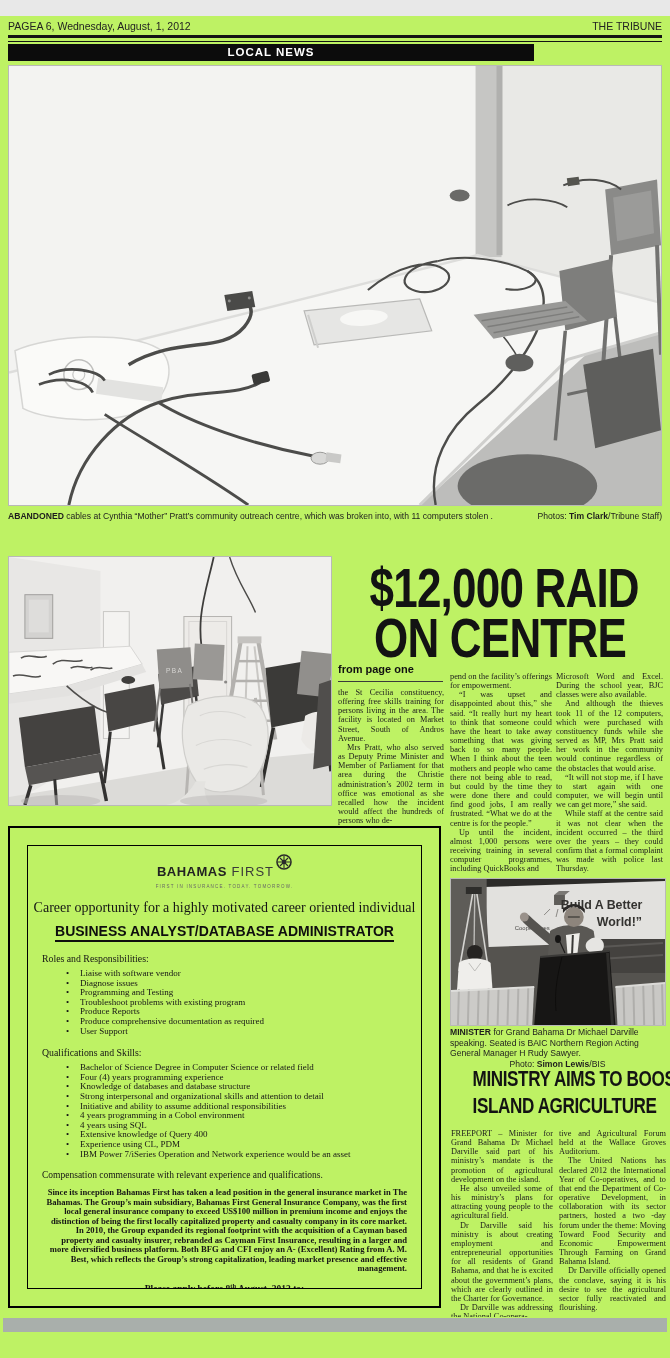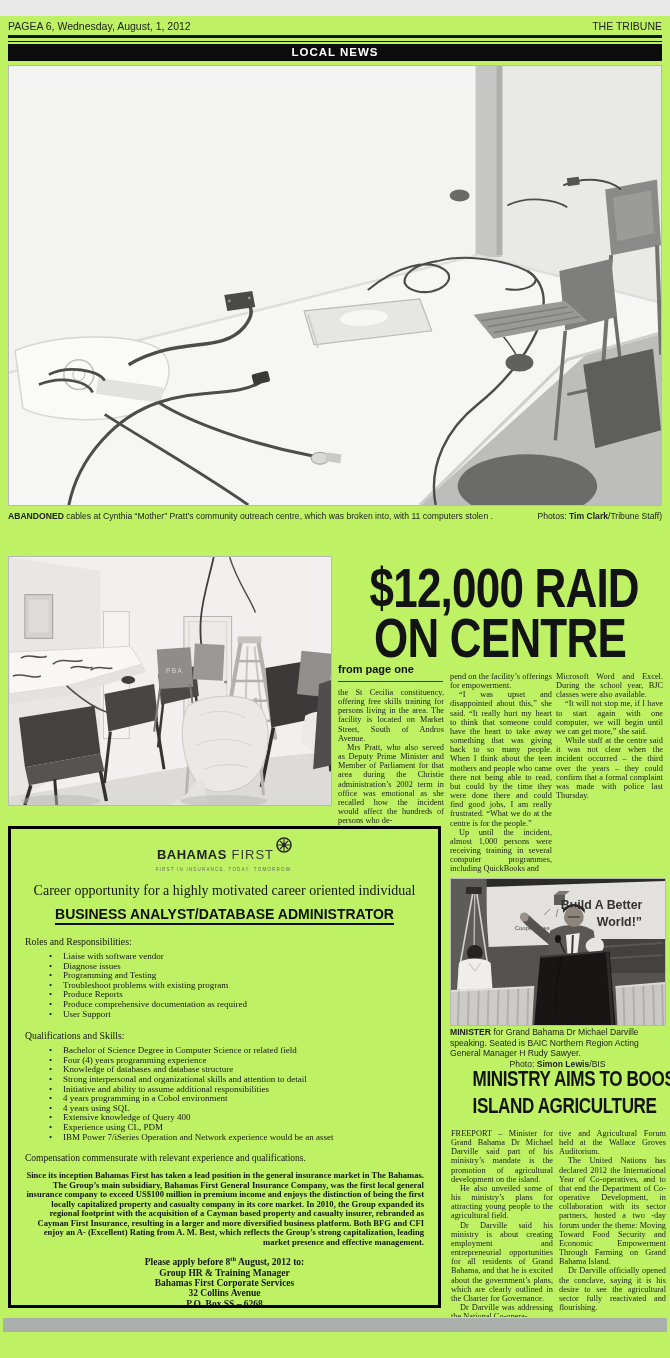--- a/index.html
+++ b/index.html
@@ -5,21 +5,21 @@
   html,body{margin:0;padding:0;background:#e8e8e8;}
   #page{position:relative;width:670px;height:1358px;background:#bef264;overflow:hidden;
         font-family:"Liberation Serif",serif;color:#1c1c1c;margin:16px auto;}
   .abs{position:absolute;}
 
   
   .hdr{top:4px;font-family:"Liberation Sans",sans-serif;font-size:10.5px;color:#222;}
   .hdr-left{left:8px;}
   .hdr-right{right:8px;}
   .top-rule{left:8px;right:8px;top:19px;height:3px;border-top:3px solid #141414;border-bottom:1px solid #141414;}
-  .banner{left:8px;top:28px;width:654px;height:17px;background:#0c0c0c;color:#fff;
+  .banner{left:8px;top:28px;width:526px;height:17px;background:#0c0c0c;color:#fff;
           font-family:"Liberation Sans",sans-serif;font-weight:bold;font-size:11.5px;
           letter-spacing:1px;text-align:center;line-height:17px;}
 
   
   .photo{border:1px solid #b9b9b7;background:#f2f2f0;}
   .photo svg{display:block;width:100%;height:100%;}
   #photo1{left:8px;top:49px;width:652px;height:439px;}
   #photo2{left:8px;top:540px;width:322px;height:248px;}
   #photo3{left:450px;top:862px;width:214px;height:146px;}
 
@@ -45,21 +45,21 @@
   .col{font-size:8.3px;line-height:9.15px;text-align:justify;overflow:hidden;}
   .col p{margin:0;}
   .col p.ind{text-indent:9px;}
   #a1c1{left:338px;top:672px;width:106px;height:140px;}
   #a1c2{left:450px;top:656px;width:102px;height:204px;}
   #a1c3{left:556px;top:656px;width:107px;height:204px;}
   #a2c1{left:451px;top:1113px;width:102px;height:188px;}
   #a2c2{left:559px;top:1113px;width:107px;height:188px;}
 
   
-  #adbox{left:8px;top:810px;width:433px;height:482px;border:2.5px solid #000;padding:0;box-sizing:border-box;}
+  #adbox{left:8px;top:810px;width:433px;height:482px;border:2.5px solid #000;padding:17px;box-sizing:border-box;}
   #adbox .inner{border:1px solid #000;height:100%;box-sizing:border-box;overflow:hidden;
                 font-family:"Liberation Serif",serif;color:#151515;}
   .ad-logo{text-align:center;margin-top:8px;line-height:14px;}
   .ad-logo .lg-bold{font-family:"Liberation Sans",sans-serif;font-weight:bold;font-size:13px;letter-spacing:.5px;color:#222;}
   .ad-logo .lg-light{font-family:"Liberation Sans",sans-serif;font-weight:normal;font-size:13px;letter-spacing:1px;color:#3a3a3a;}
   .ad-logo .emblem{display:inline-block;vertical-align:6px;margin-left:2px;}
   .ad-tagline{text-align:center;font-family:"Liberation Sans",sans-serif;font-size:4.5px;
               letter-spacing:1.2px;color:#666;margin-top:1px;}
   .ad-intro{text-align:center;font-size:14px;margin-top:6px;}
   .ad-title-wrap{text-align:center;margin-top:6px;text-decoration:underline;}
@@ -248,20 +248,21 @@
     <p>the St Cecilia constituency, offering free skills training for persons living in the area. The facility is located on Market Street, South of Andros Avenue.</p>
     <p class="ind">Mrs Pratt, who also served as Deputy Prime Minister and Member of Parliament for that area during the Christie administration’s 2002 term in office was emotional as she recalled how the incident would affect the hundreds of persons who de-</p>
   </div>
   <div id="a1c2" class="abs col">
     <p>pend on the facility’s offerings for empowerment.</p>
     <p class="ind">“I was upset and disappointed about this,” she said. “It really hurt my heart to think that someone could have the heart to take away something that was giving back to so many people. When I think about the teen mothers and people who came there not being able to read, but could by the time they were done there and could find good jobs, I am really frustrated. “What we do at the centre is for the people.”</p>
     <p class="ind">Up until the incident, almost 1,000 persons were receiving training in several computer programmes, including QuickBooks and</p>
   </div>
   <div id="a1c3" class="abs col">
     <p>Microsoft Word and Excel. During the school year, BJC classes were also available.</p>
+    <p class="ind">And although the thieves took 11 of the 12 computers, which were purchased with constituency funds while she served as MP, Mrs Pratt said her work in the community would continue regardless of the obstacles that would arise.</p>
     <p class="ind">“It will not stop me, if I have to start again with one computer, we will begin until we can get more,” she said.</p>
     <p class="ind">While staff at the centre said it was not clear when the incident occurred – the third over the years – they could confirm that a formal complaint was made with police last Thursday.</p>
   </div>
 
   <div id="adbox" class="abs">
     <div class="inner">
       <div class="ad-logo">
         <span class="lg-bold">BAHAMAS</span><span class="lg-light"> FIRST</span><span class="emblem"><svg width="16" height="16" viewBox="0 0 16 16">
               <circle cx="8" cy="8" r="7" fill="none" stroke="#2a2a2a" stroke-width="1.6"></circle>
               <path d="M8,2 L8,14 M2,8 L14,8 M4,4 L12,12 M12,4 L4,12" stroke="#2a2a2a" stroke-width="1.1"></path>

